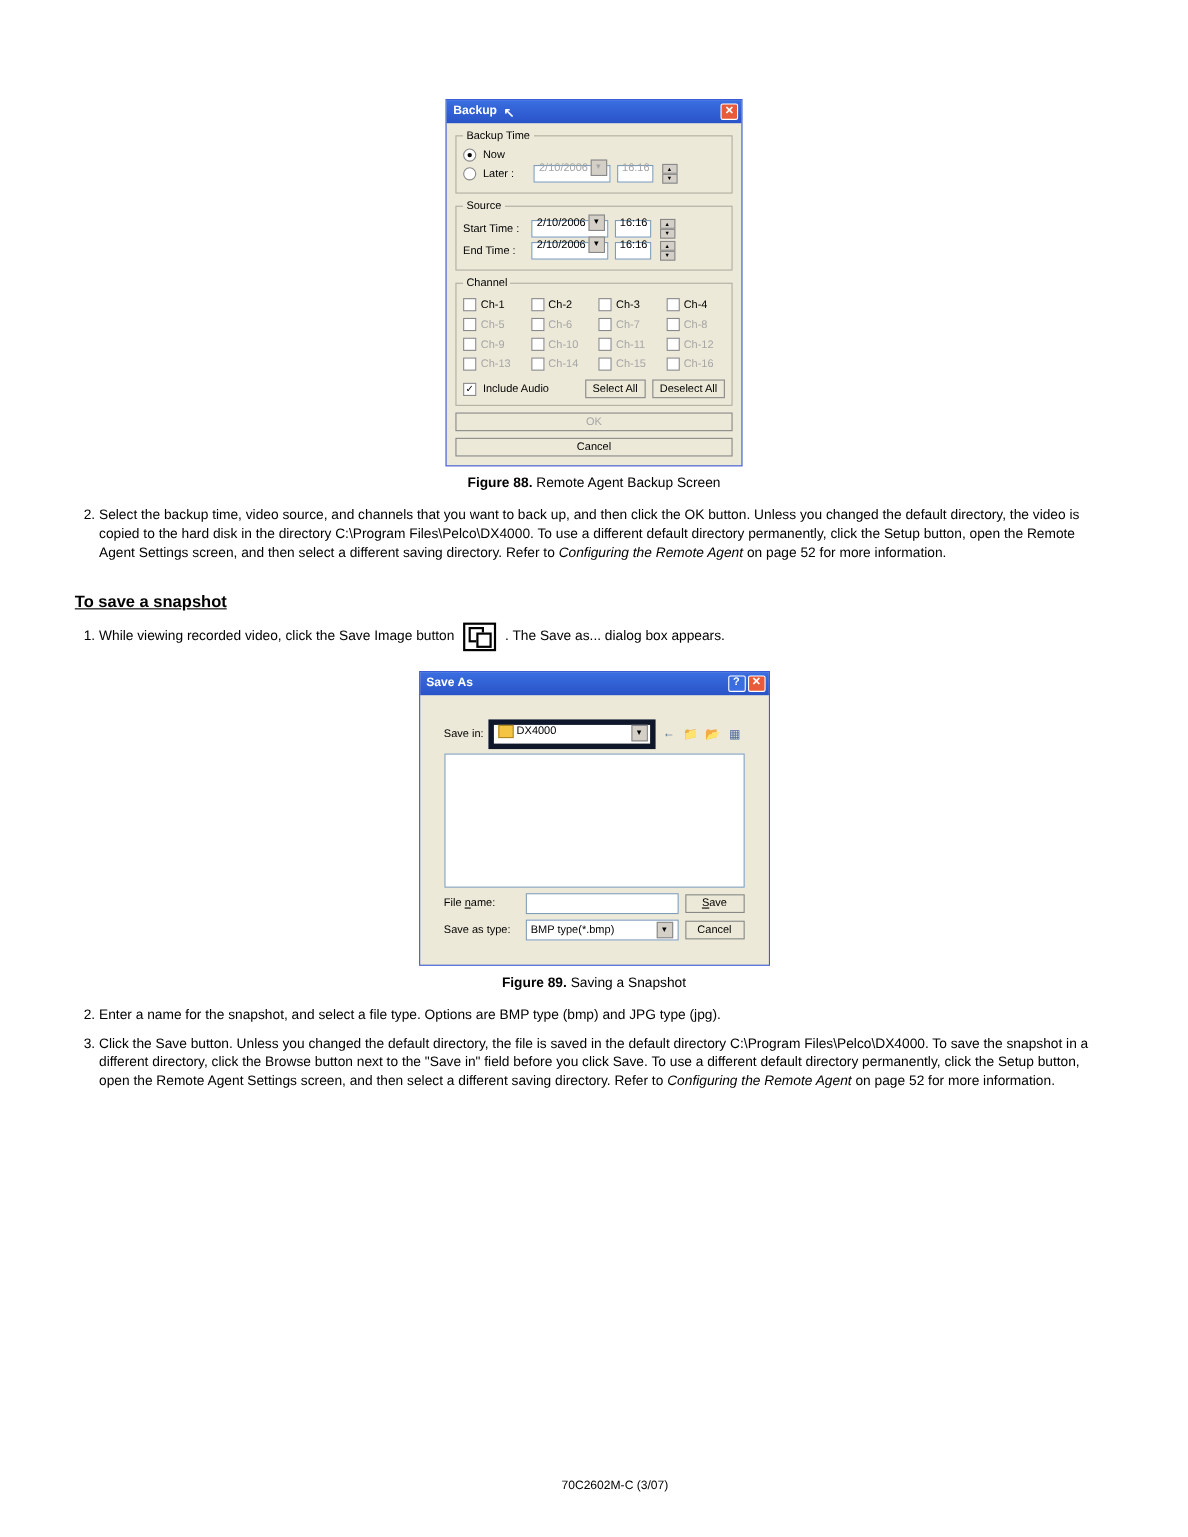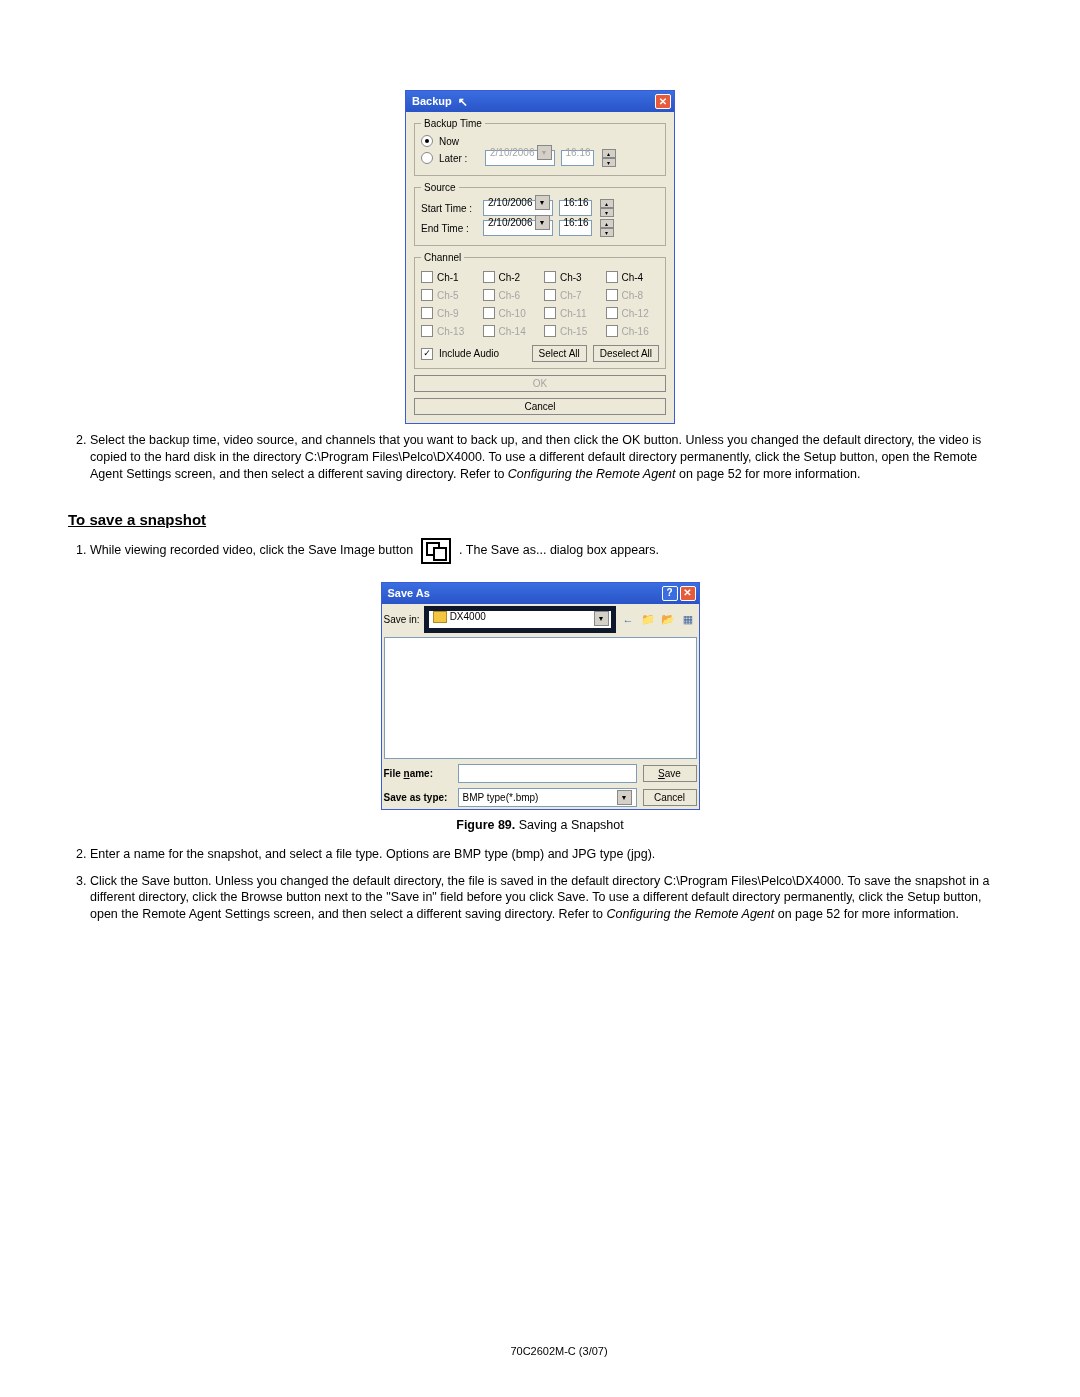--- a/index.html
+++ b/index.html
@@ -237,21 +237,21 @@
     justify-content: center;
     margin: 18px 0 8px 0;
   }
   .saveas-dialog {
     width: 317px;
     border: 1px solid #3b5bd7;
     background: #ece9d8;
     font-family: Tahoma, Arial, sans-serif;
     font-size: 10px;
   }
-  .sa-body { padding: 2px; }
+  .sa-body { padding: 22px; }
   .sa-toolbar {
     display: flex;
     align-items: center;
     gap: 4px;
     margin-bottom: 4px;
   }
   .sa-toolbar .combo {
     border: 5px solid #0f172a;
     background: #fff;
     height: 17px;
@@ -281,21 +281,21 @@
     border: 1px solid #7f9db9;
     background: #fff;
     height: 120px;
   }
   .sa-row {
     display: flex;
     align-items: center;
     gap: 6px;
     margin-top: 5px;
   }
-  .sa-row .lbl { width: 68px; font-weight: bold; }
+  .sa-row .lbl { width: 68px; }
   .sa-row .field {
     flex: 1;
     border: 1px solid #7f9db9;
     background: #fff;
     height: 17px;
     display: flex;
     align-items: center;
     padding: 0 4px;
   }
   .sa-row .btn { width: 54px; }
@@ -461,20 +461,23 @@
         </fieldset>
 
         <div class="btn-row">
           <span class="btn disabled">OK</span>
           <span class="btn">Cancel</span>
         </div>
       </div>
     </div>
   </div>
 
+  <div class="fig-caption">
+    <b>Figure 88.</b>&nbsp;<span>Remote Agent Backup Screen</span>
+  </div>
 
   <div class="body-text">
     <ol start="2">
       <li>
         <span>Select the backup time, video source, and channels that you want to back up, and then click the OK button. Unless you changed the default directory, the video is copied to the hard disk in the directory C:\Program Files\Pelco\DX4000. To use a different default directory permanently, click the Setup button, open the Remote Agent Settings screen, and then select a different saving directory. Refer to </span>
         <span class="italic">Configuring the Remote Agent</span><span> on page 52 for more information.</span>
       </li>
     </ol>
   </div>
 

